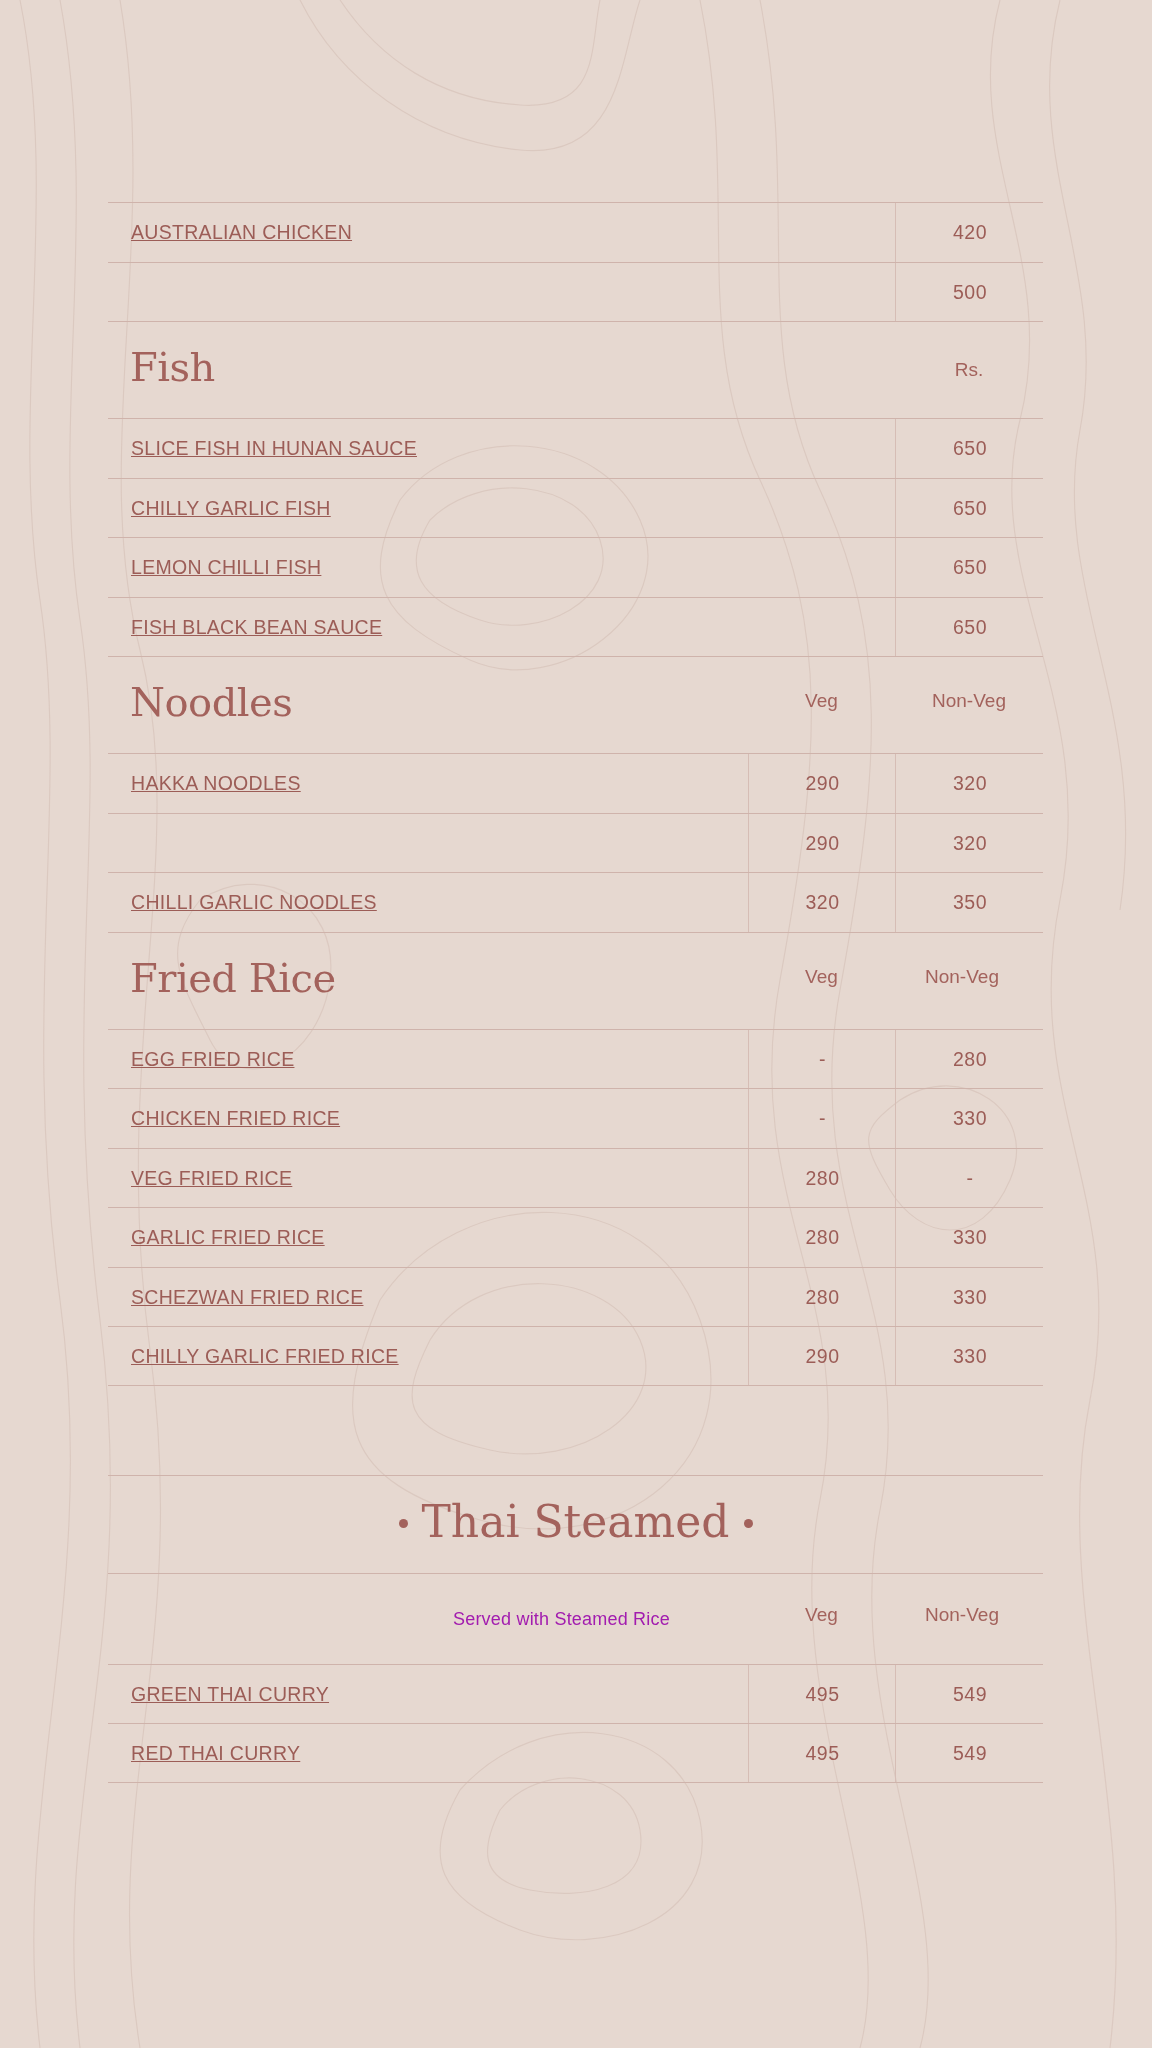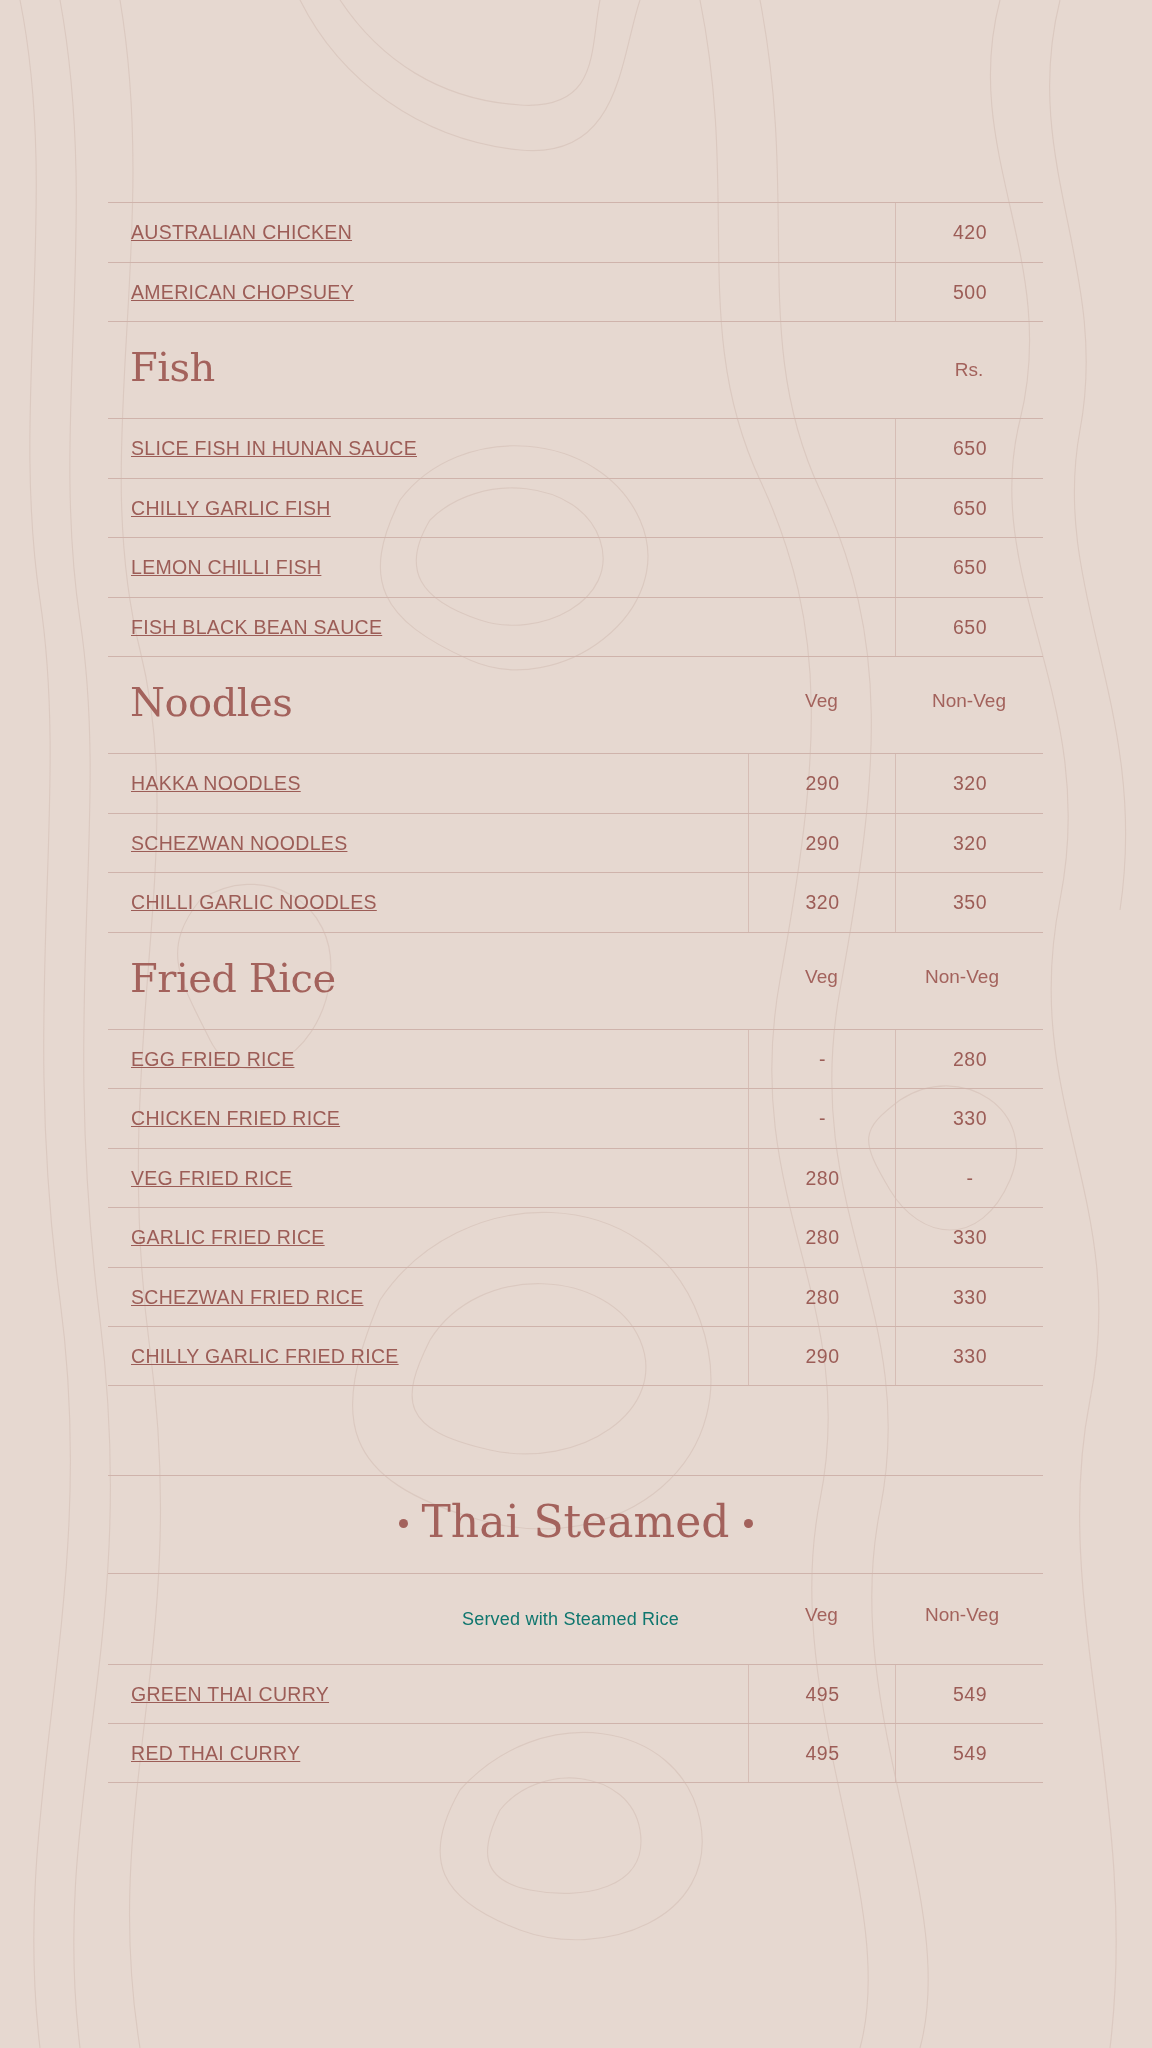--- a/index.html
+++ b/index.html
@@ -44,21 +44,21 @@
     text-align:center;
   }
   .thai-title {
     position:absolute; left:0; right:0; top:20px;
     font-family:"DejaVu Serif", "Liberation Serif", serif; font-size:44px; color:#a3625c;
   }
   .dot { display:inline-block; width:9px; height:9px; border-radius:50%; background:#a3625c; vertical-align:middle; margin:0 14px; position:relative; top:-2px; }
   .thai-sub {
     position:relative; height:91px; border-top:1px solid #cfb3ab; box-sizing:border-box;
   }
-  .served { position:absolute; left:354px; top:35px; font-size:18px; color:#0f766e; letter-spacing:0.2px; }
+  .served { position:absolute; left:345px; top:35px; font-size:18px; color:#a21caf; letter-spacing:0.2px; }
 </style>
 </head>
 <body>
 
 <svg class="bg" viewBox="0 0 1152 2048" preserveAspectRatio="none">
   <g fill="none" stroke="#d9c6bd" stroke-width="1.2" opacity="0.8">
     <path d="M20 0 C60 200 10 400 40 600 S20 1000 60 1300 S10 1800 40 2048"></path>
     <path d="M60 0 C100 220 50 420 80 620 S60 1000 100 1320 S50 1800 80 2048"></path>
     <path d="M120 0 C160 240 90 450 140 650 S110 1050 150 1350 S100 1800 140 2048"></path>
     <path d="M300 0 C340 80 420 140 520 150 S620 60 640 0"></path>
@@ -78,21 +78,20 @@
   </g>
 </svg>
 
 <div class="menu">
 
   <div class="row">
     <span class="name">AUSTRALIAN CHICKEN</span>
     <span class="cell c-nv">420</span>
   </div>
   <div class="row">
-    <span class="name">AMERICAN CHOPSUEY</span>
     <span class="cell c-nv">500</span>
   </div>
 
   <div class="sect">
     <span class="sect-title">Fish</span>
     <span class="col-h" style="left:787px;width:148px;top:37px;">Rs.</span>
   </div>
   <div class="row">
     <span class="name">SLICE FISH IN HUNAN SAUCE</span>
     <span class="cell c-nv">650</span>
@@ -114,21 +113,20 @@
     <span class="sect-title">Noodles</span>
     <span class="col-h" style="left:640px;width:147px;">Veg</span>
     <span class="col-h" style="left:787px;width:148px;">Non-Veg</span>
   </div>
   <div class="row">
     <span class="name">HAKKA NOODLES</span>
     <span class="cell c-veg">290</span>
     <span class="cell c-nv">320</span>
   </div>
   <div class="row">
-    <span class="name">SCHEZWAN NOODLES</span>
     <span class="cell c-veg">290</span>
     <span class="cell c-nv">320</span>
   </div>
   <div class="row">
     <span class="name">CHILLI GARLIC NOODLES</span>
     <span class="cell c-veg">320</span>
     <span class="cell c-nv">350</span>
   </div>
 
   <div class="sect">

